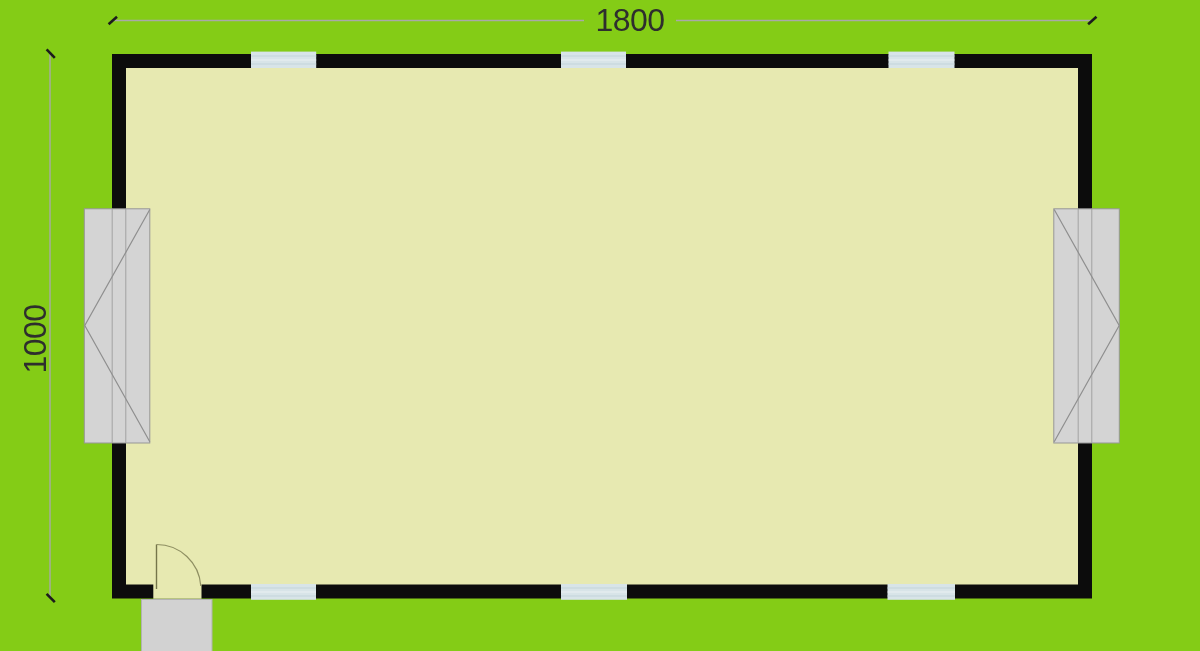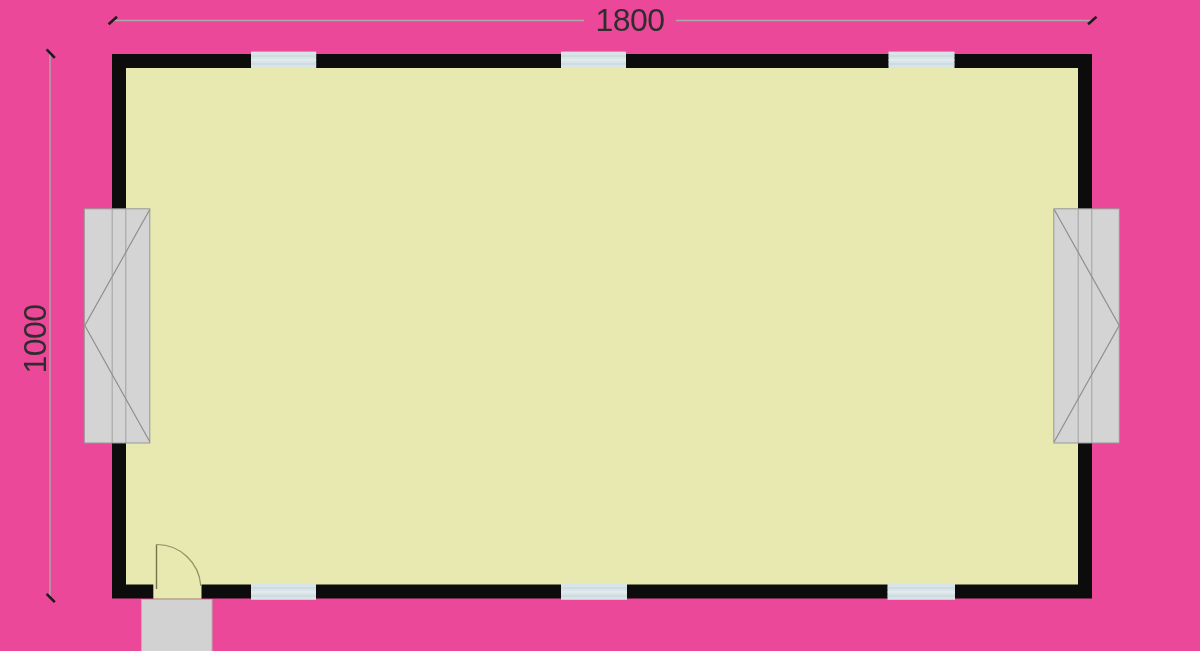--- a/index.html
+++ b/index.html
@@ -1,16 +1,16 @@
 <!DOCTYPE html>
 <html><head>
 <meta charset="utf-8">
 <style>
   html,body{margin:0;padding:0;background:#ffffff;}
-  .page{position:relative;width:1200px;height:651px;overflow:hidden;background:#ec4899;
+  .page{position:relative;width:1200px;height:651px;overflow:hidden;background:#84cc16;
         font-family:"Liberation Sans", sans-serif;}
   svg{display:block;}
 </style>
 </head>
 <body>
 <div class="page">
 <svg width="1200" height="651" viewBox="0 0 1200 651" xmlns="http://www.w3.org/2000/svg">
 
   <g>
     <line x1="113" y1="20.5" x2="584" y2="20.5" stroke="#a9a9a9" stroke-width="1.6"></line>

